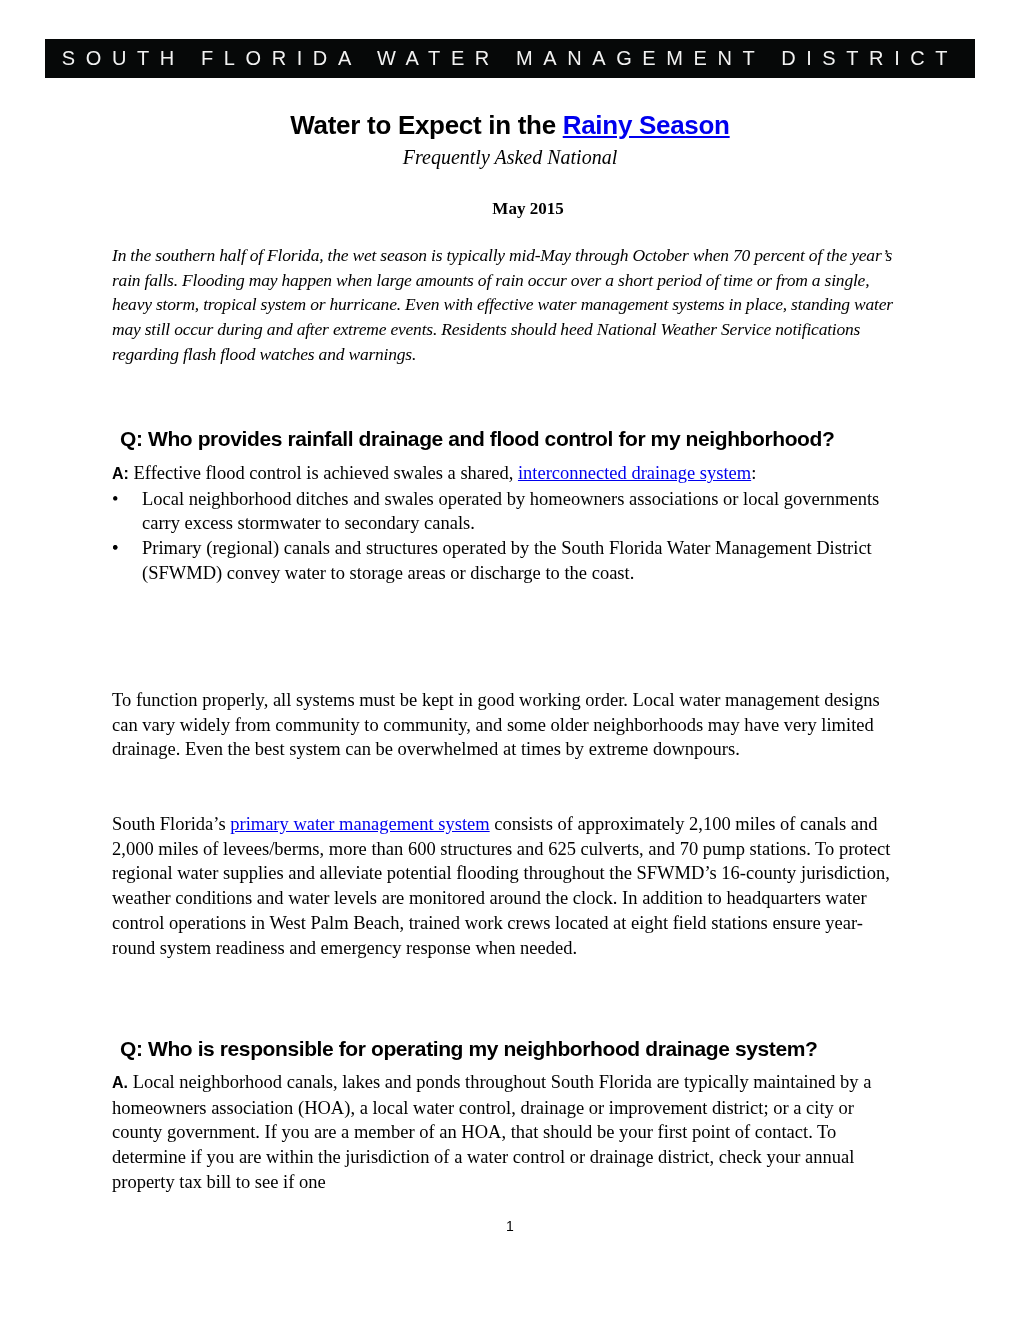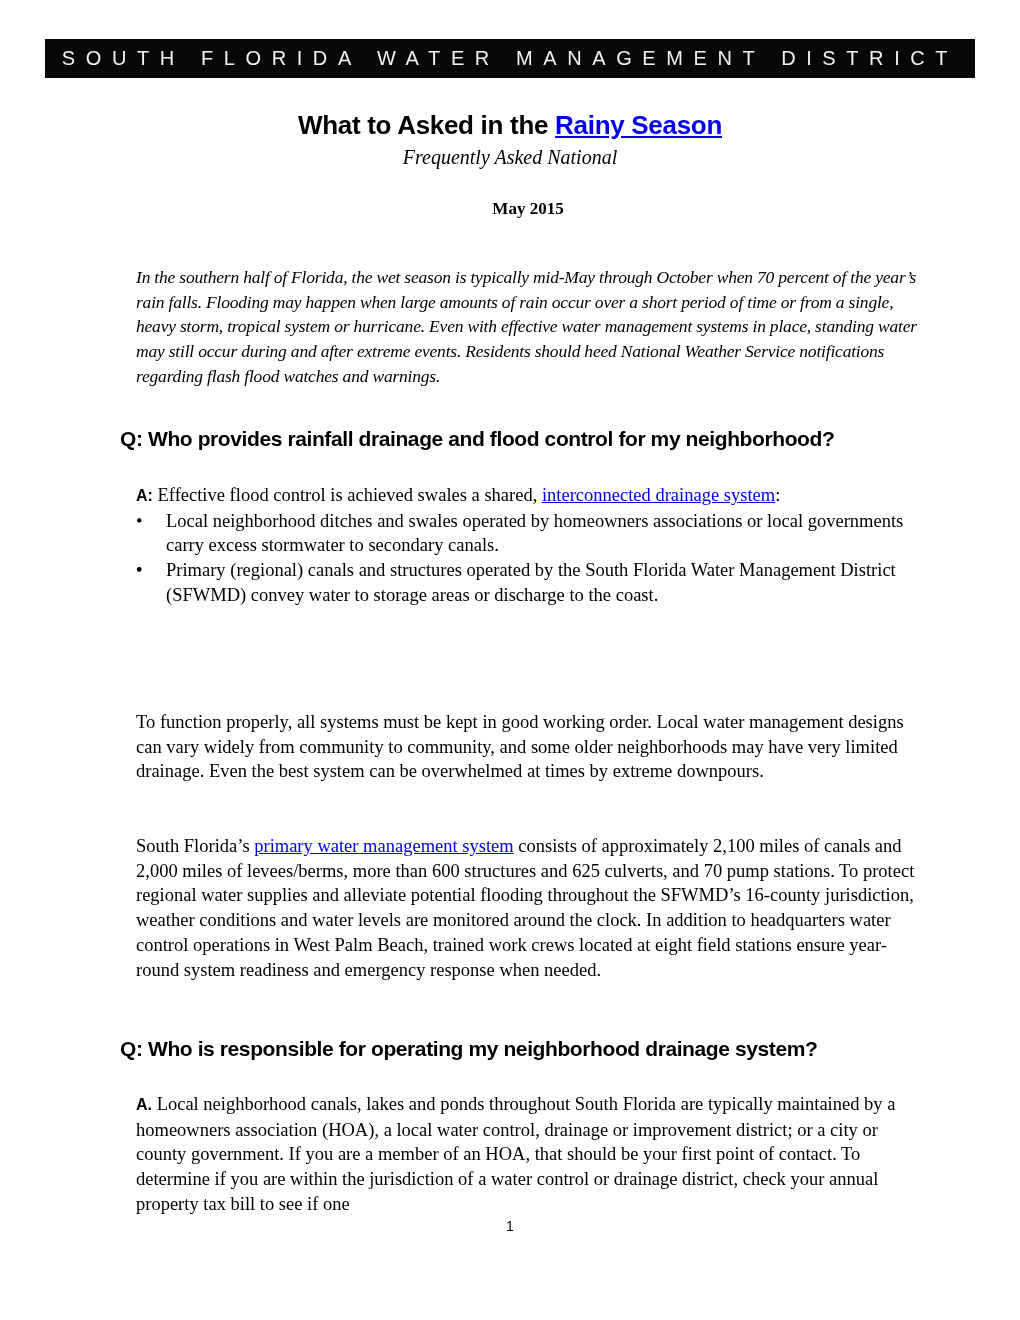--- a/index.html
+++ b/index.html
@@ -17,22 +17,22 @@
     .title a { color: #0000ee; text-decoration: underline; }
     .subtitle {
       position: absolute; left: 0; width: 1020px; top: 146px; text-align: center;
       font-family: "Liberation Serif", serif; font-style: italic; font-size: 20px;
     }
     .date {
       position: absolute; left: 18px; width: 1020px; top: 199px; text-align: center;
       font-family: "Liberation Serif", serif; font-weight: bold; font-size: 17px;
     }
     .body-text {
-      position: absolute; left: 136px; width: 790px;
-      font-family: "Liberation Serif", serif; font-size: 18.5px; line-height: 24.7px; margin-top: 22px;
+      position: absolute; left: 112px; width: 790px;
+      font-family: "Liberation Serif", serif; font-size: 18.5px; line-height: 24.7px;
     }
     .intro { top: 243px; font-style: italic; font-size: 17.5px; letter-spacing: -0.2px; }
     .question {
       position: absolute; left: 120px; width: 800px;
       font-family: Liberation Sans, sans-serif; font-weight: bold; font-size: 21px; letter-spacing: -0.4px;
     }
     .q1 { top: 427px; }
     .q2 { top: 1037px; }
     .a-label { font-family: "Liberation Sans", sans-serif; font-weight: bold; font-size: 16px; }
     .link { color: #0000ee; text-decoration: underline; }
@@ -50,21 +50,21 @@
     p { margin: 0; }
   </style>
 </head>
 <body>
 
 <div class="banner">
   <span>SOUTH FLORIDA WATER MANAGEMENT DISTRICT</span>
 </div>
 
 <div class="title">
-  <span>What to Asked in the </span><a class="link" href="#">Rainy Season</a>
+  <span>Water to Expect in the </span><a class="link" href="#">Rainy Season</a>
 </div>
 
 <div class="subtitle">Frequently Asked National</div>
 
 <div class="date">May 2015</div>
 
 <p class="body-text intro">In the southern half of Florida, the wet season is typically mid-May through October when 70 percent of the year’s rain falls. Flooding may happen when large amounts of rain occur over a short period of time or from a single, heavy storm, tropical system or hurricane. Even with effective water management systems in place, standing water may still occur during and after extreme events. Residents should heed National Weather Service notifications regarding flash flood watches and warnings.</p>
 
 <div class="question q1">Q: Who provides rainfall drainage and flood control for my neighborhood?</div>
 

